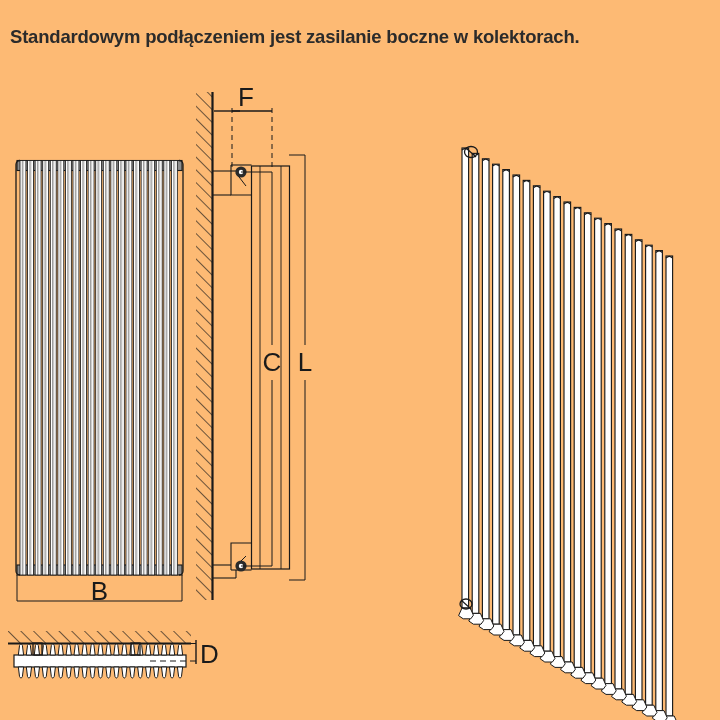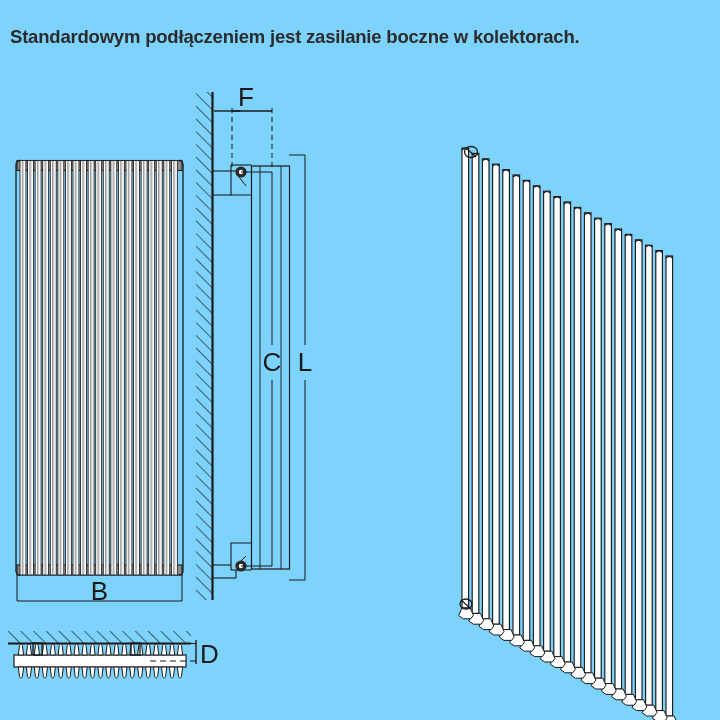--- a/index.html
+++ b/index.html
@@ -11,21 +11,21 @@
     width: 720px;
     height: 720px;
     font-family: "Liberation Sans", sans-serif;
     overflow: hidden;
     position: relative;
   }
   #page {
     position: relative;
     width: 720px;
     height: 720px;
-    background: #7dd3fc;
+    background: #fdba74;
   }
   #caption {
     position: absolute;
     left: 10px;
     top: 26px;
     width: 706px;
     font-family: "Liberation Sans", sans-serif;
     font-size: 18.5px;
     font-weight: bold;
     color: #2b2b2b;

